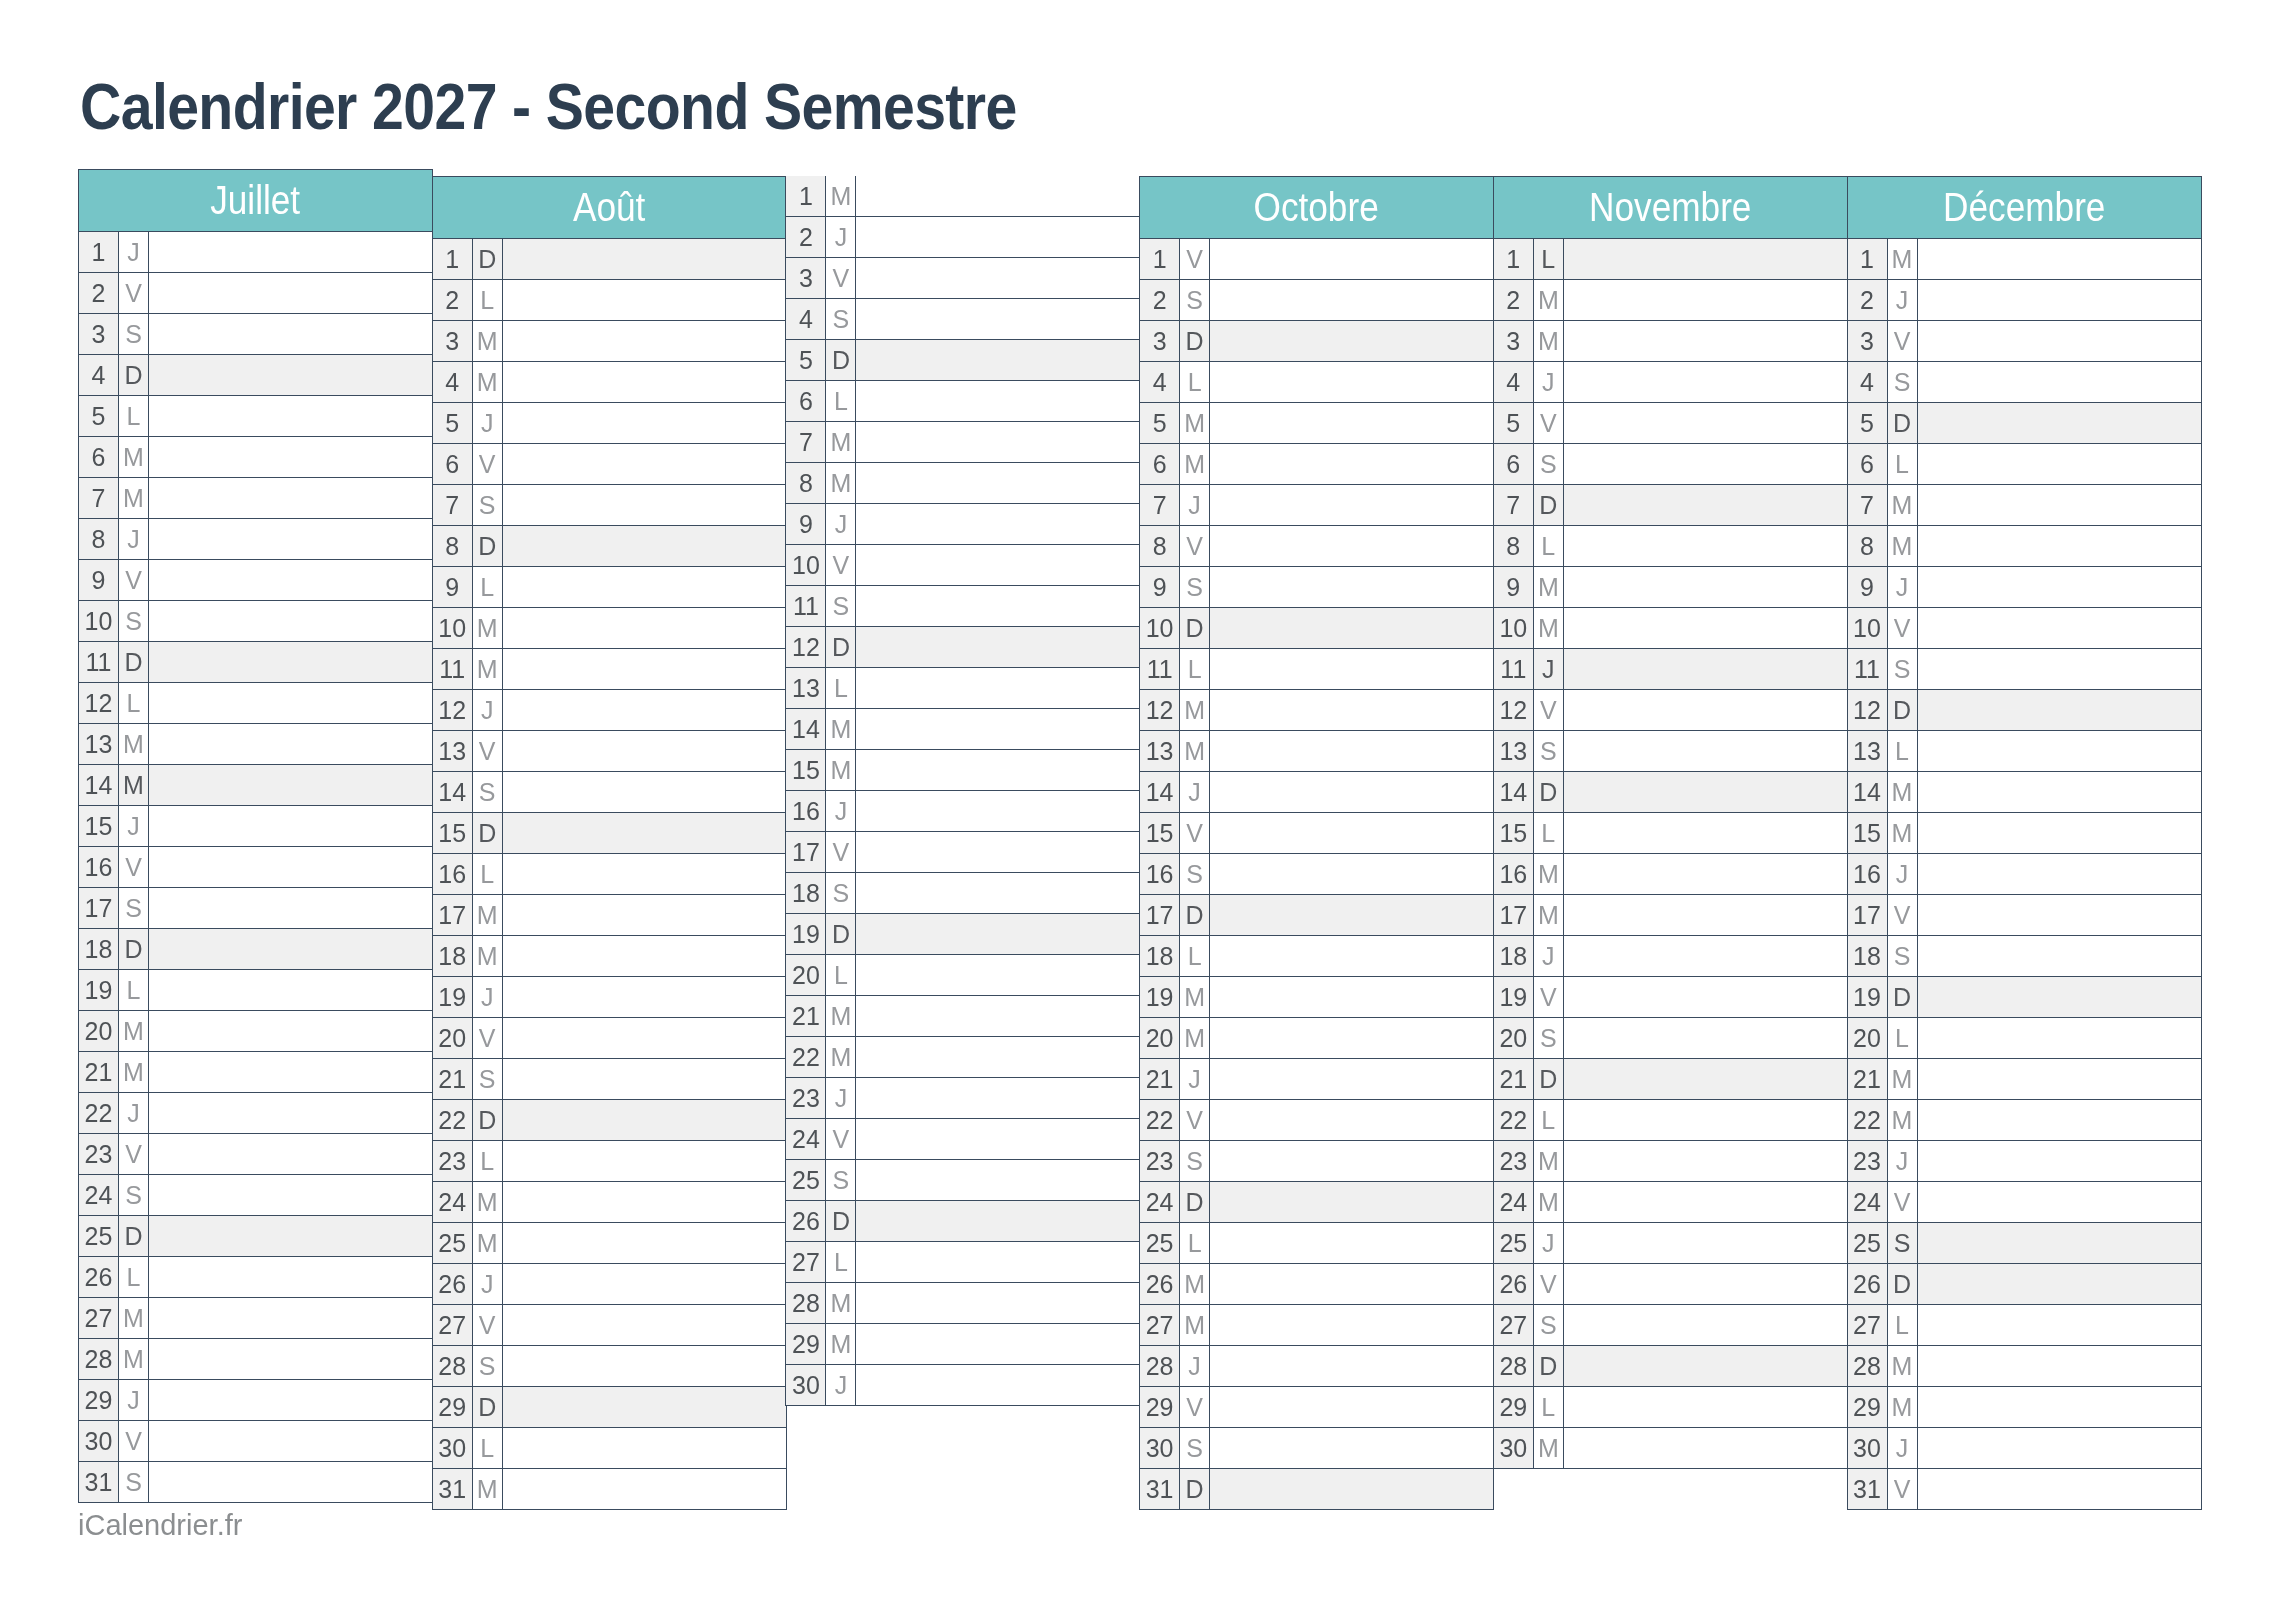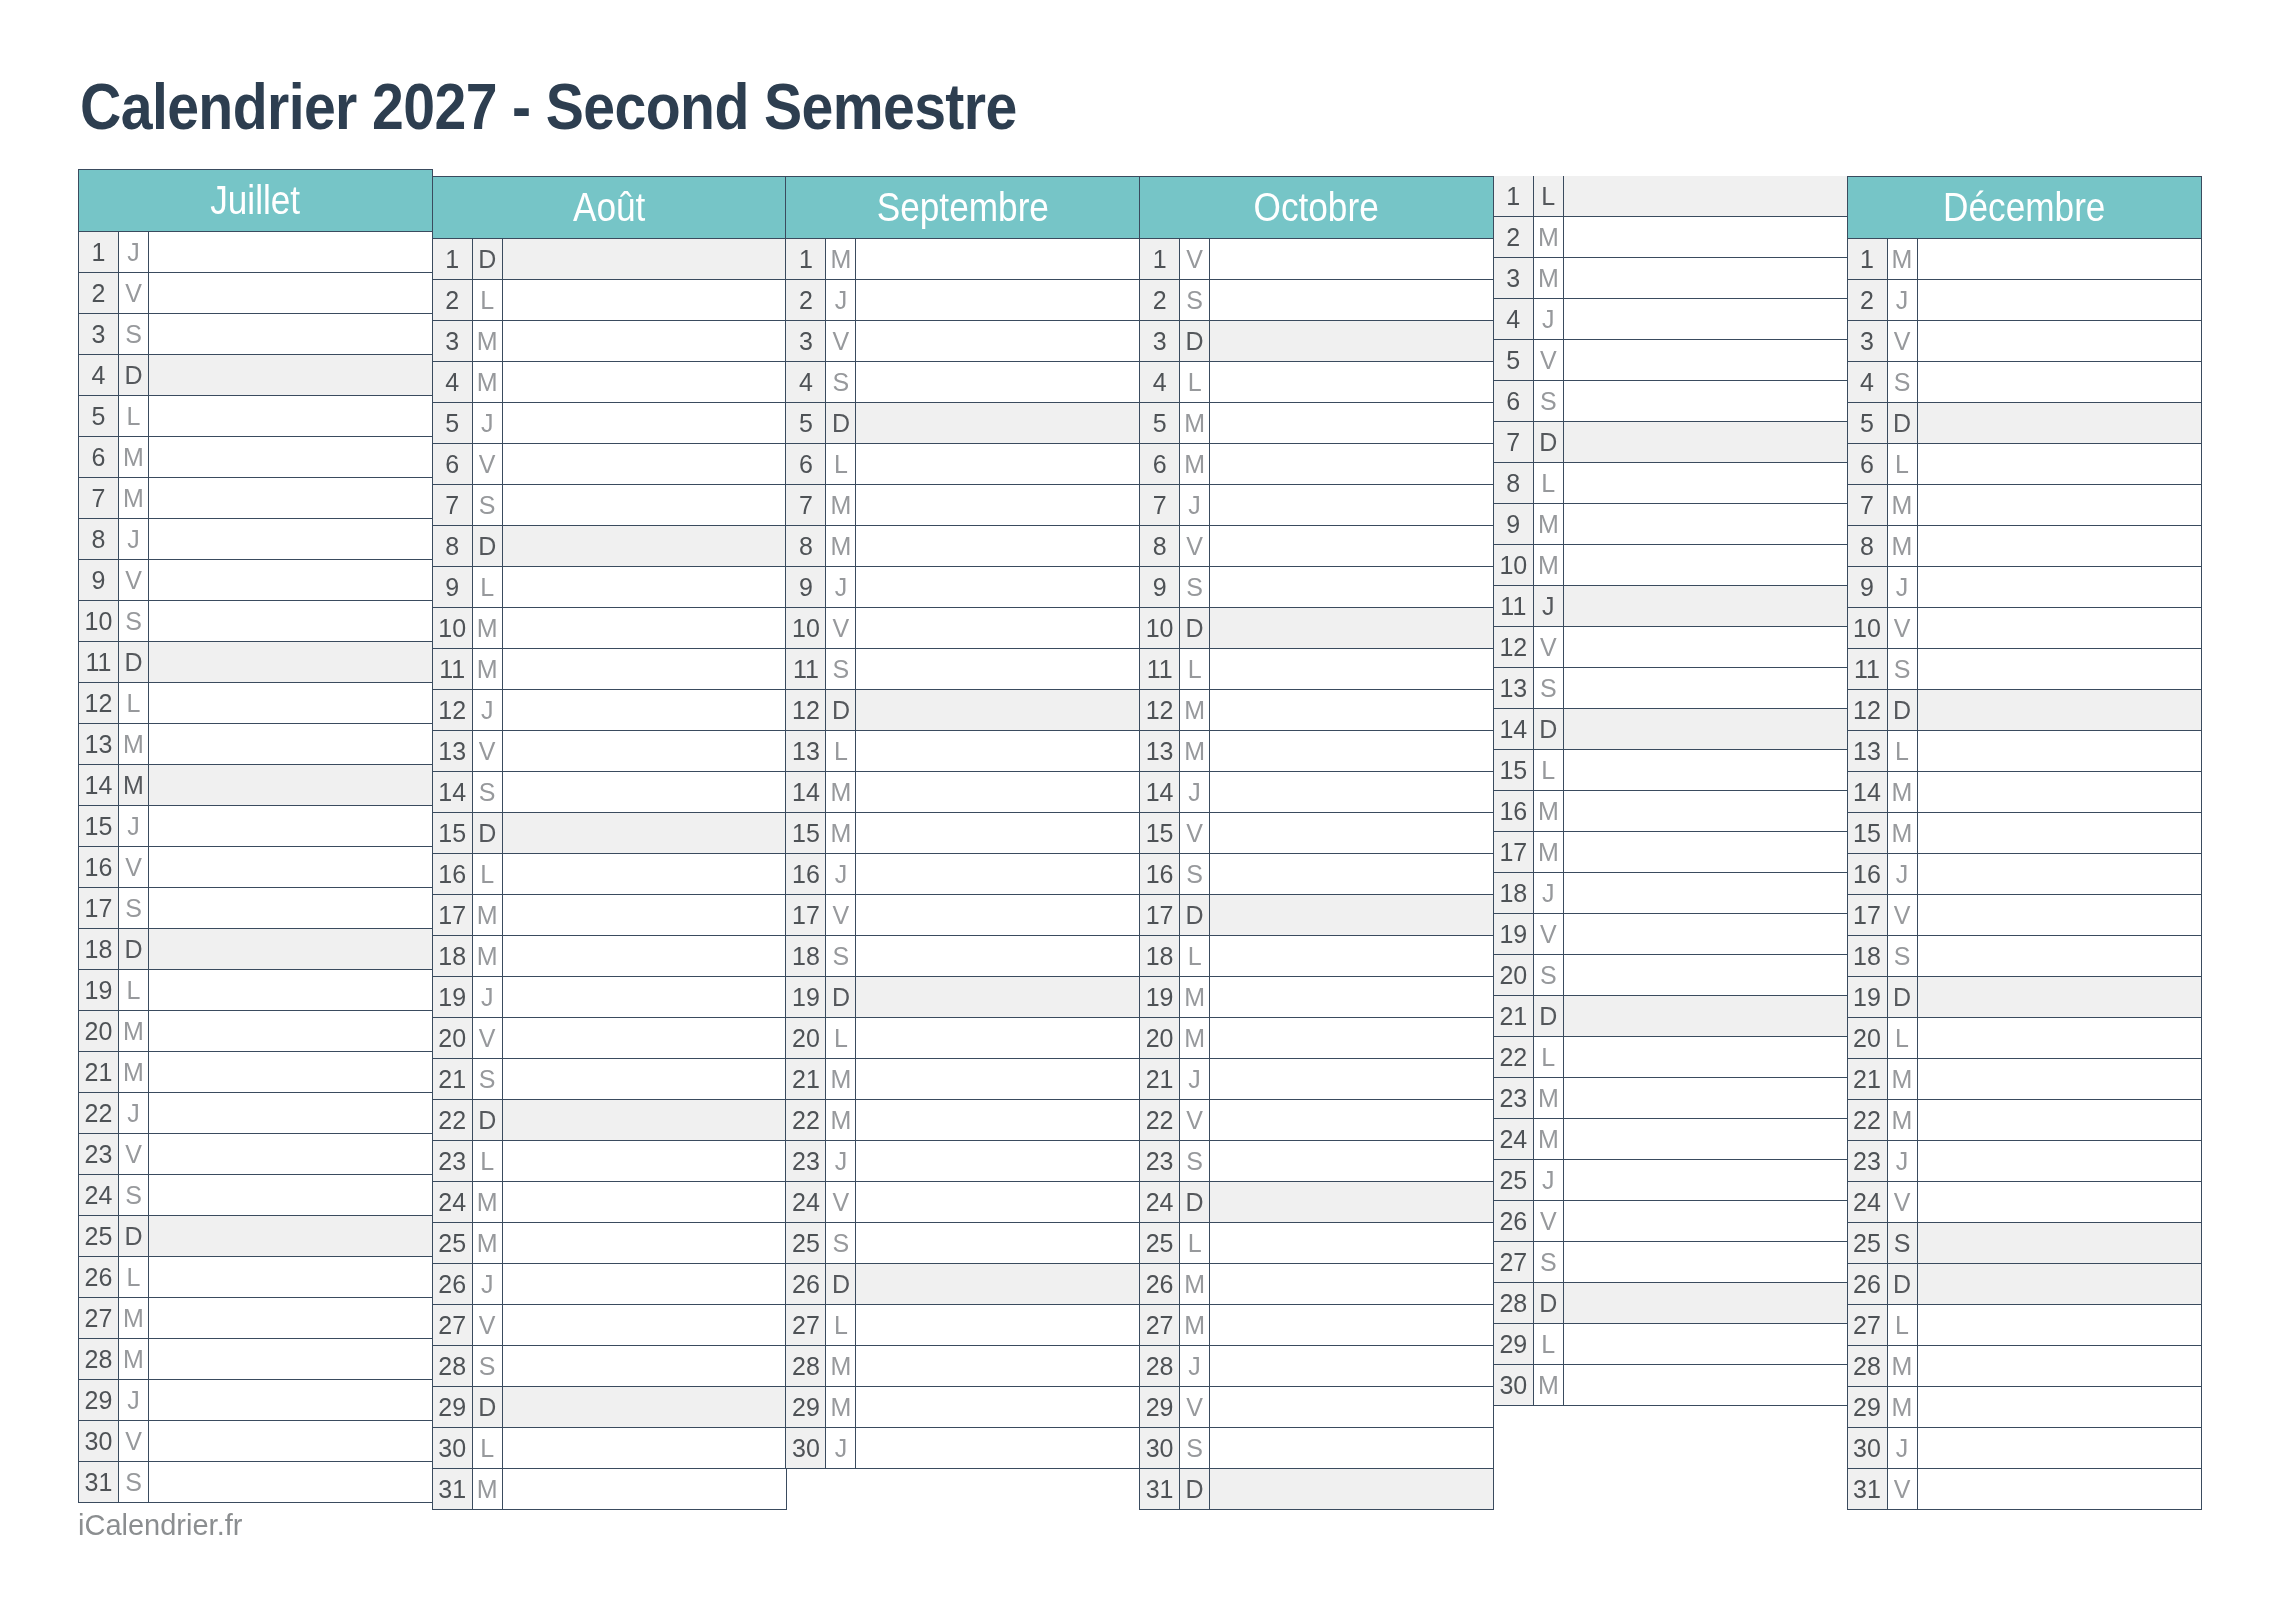--- a/index.html
+++ b/index.html
@@ -418,23 +418,20 @@
         <div class="dow-cell">L</div>
         <div class="note-cell"></div>
       </div>
       <div class="day-row">
         <div class="num-cell">31</div>
         <div class="dow-cell">M</div>
         <div class="note-cell"></div>
       </div>
     </div>
     <div class="month">
-      <div class="month-header">
-        <span class="cond">Septembre</span>
-      </div>
       <div class="day-row">
         <div class="num-cell">1</div>
         <div class="dow-cell">M</div>
         <div class="note-cell"></div>
       </div>
       <div class="day-row">
         <div class="num-cell">2</div>
         <div class="dow-cell">J</div>
         <div class="note-cell"></div>
       </div>
@@ -733,20 +730,23 @@
         <div class="dow-cell">S</div>
         <div class="note-cell"></div>
       </div>
       <div class="day-row off">
         <div class="num-cell">31</div>
         <div class="dow-cell">D</div>
         <div class="note-cell"></div>
       </div>
     </div>
     <div class="month">
+      <div class="month-header">
+        <span class="cond">Novembre</span>
+      </div>
       <div class="day-row off">
         <div class="num-cell">1</div>
         <div class="dow-cell">L</div>
         <div class="note-cell"></div>
       </div>
       <div class="day-row">
         <div class="num-cell">2</div>
         <div class="dow-cell">M</div>
         <div class="note-cell"></div>
       </div>

